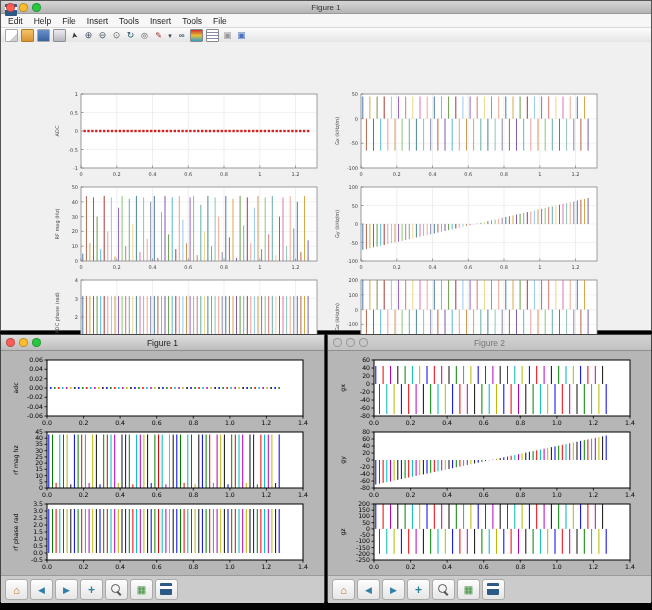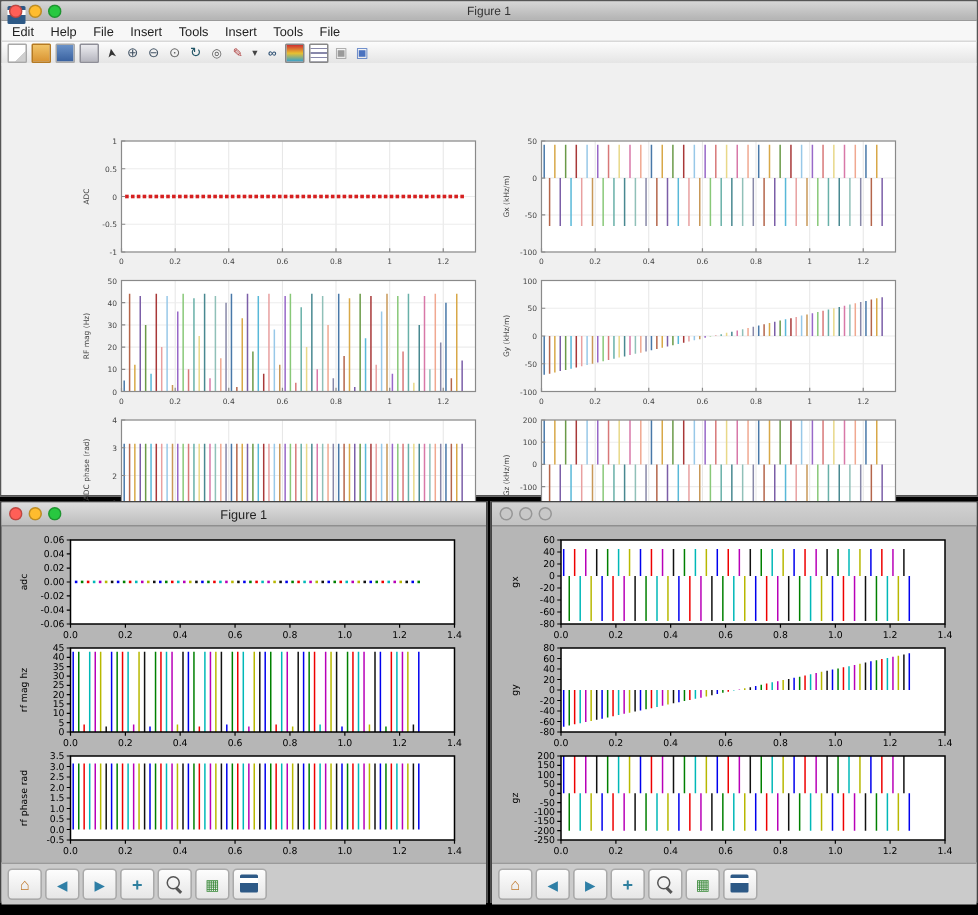--- a/index.html
+++ b/index.html
@@ -1074,20 +1074,21 @@
     </div>
 </div>
 
 <div class="window mpl-window inactive" id="win-fig2">
   <div class="mpl-title">
     <div class="lights">
       <span class="dot gray"></span>
       <span class="dot gray"></span>
       <span class="dot gray"></span>
     </div>
+    <span class="title">Figure 2</span>
   </div>
   <div class="chart fig-chart fc1"><svg width="308" height="72" xmlns="http://www.w3.org/2000/svg">
         <rect x="38" y="3" width="256" height="56" fill="#fff"></rect>
         <line x1="39.8" y1="27.0" x2="39.8" y2="9.0" stroke="#0000ee" stroke-width="1"></line>
         <line x1="43.5" y1="27.0" x2="43.5" y2="57.0" stroke="#008000" stroke-width="1"></line>
         <line x1="47.1" y1="27.0" x2="47.1" y2="9.0" stroke="#ee0000" stroke-width="1"></line>
         <line x1="50.8" y1="27.0" x2="50.8" y2="57.0" stroke="#00b8b8" stroke-width="1"></line>
         <line x1="54.5" y1="27.0" x2="54.5" y2="9.0" stroke="#b800b8" stroke-width="1"></line>
         <line x1="58.1" y1="27.0" x2="58.1" y2="57.0" stroke="#b8b800" stroke-width="1"></line>
         <line x1="61.8" y1="27.0" x2="61.8" y2="9.0" stroke="#111111" stroke-width="1"></line>

